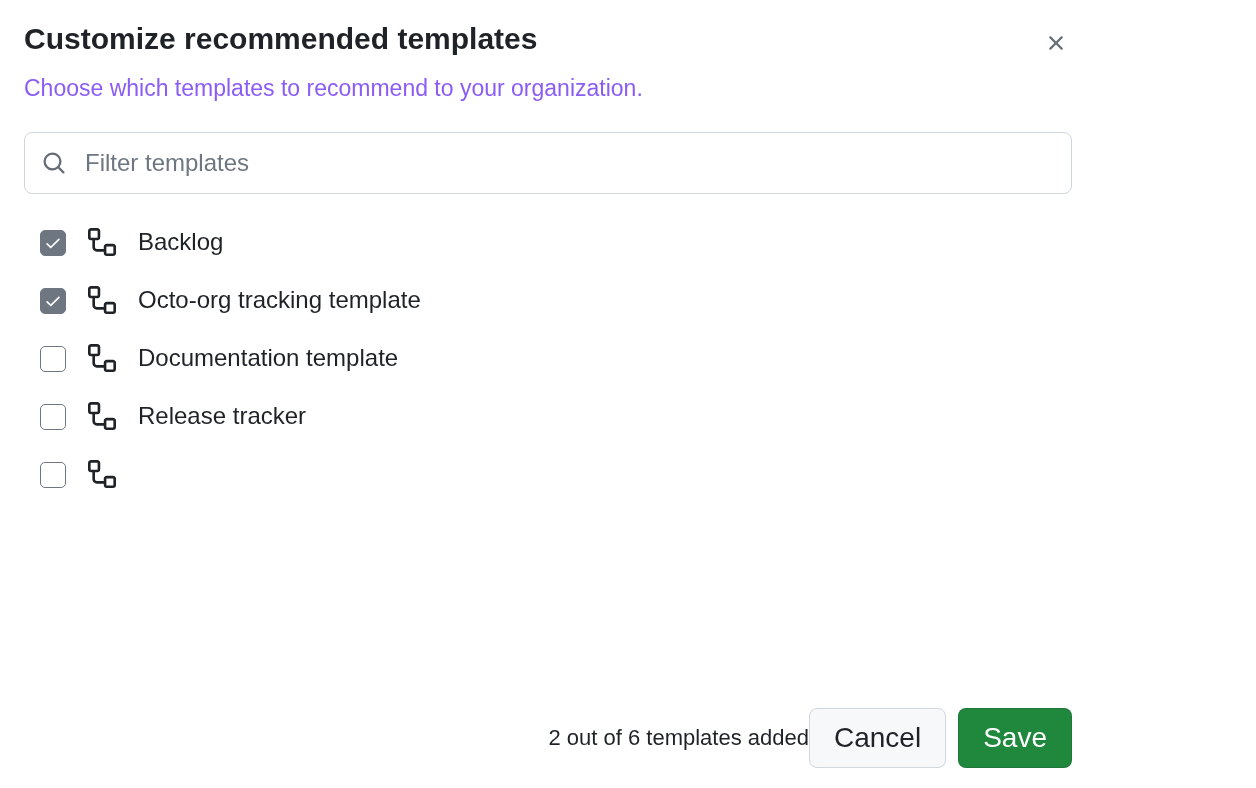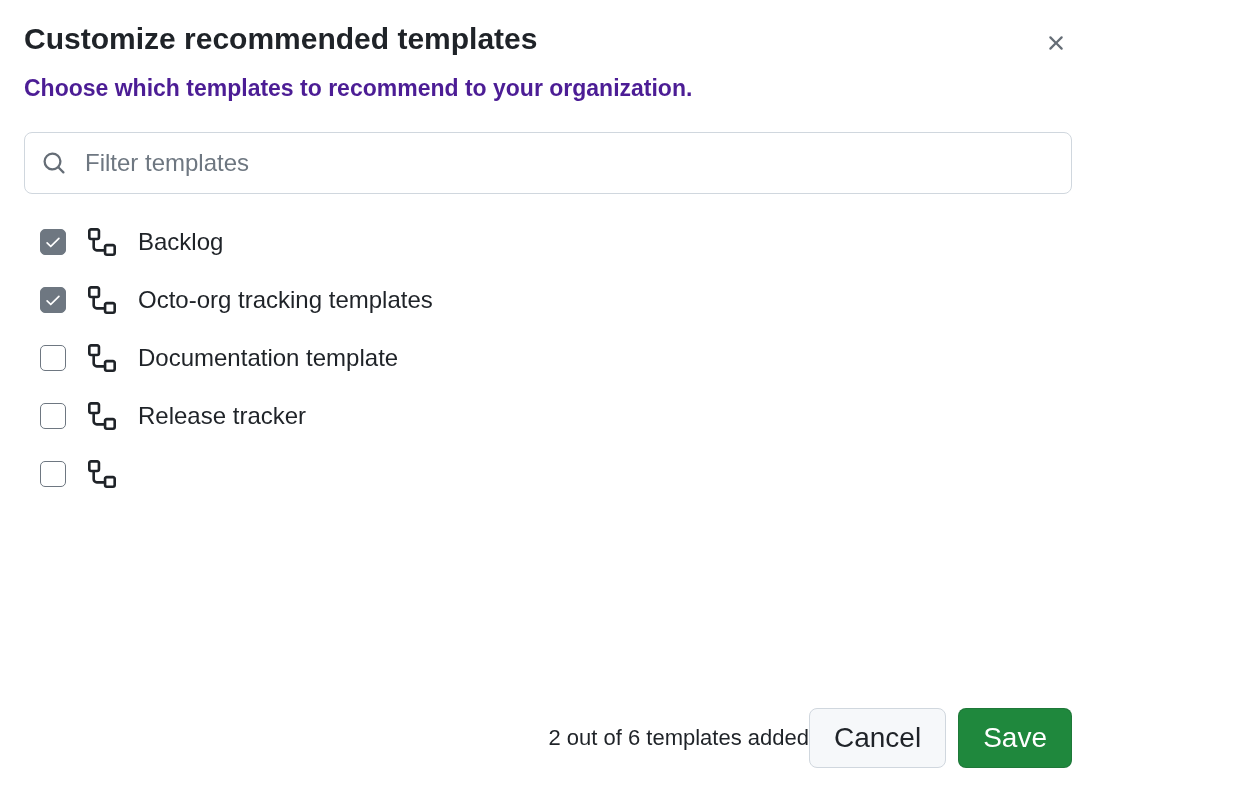--- a/index.html
+++ b/index.html
@@ -24,24 +24,23 @@
     }
     .dialog-title {
       font-size: 30px;
       font-weight: 600;
       margin: 0 0 14px 0;
       color: #1f2328;
       line-height: 1.25;
     }
     .dialog-subtitle {
       font-size: 23px;
-      color: #4c1d95;
+      color: #8b5cf6;
       margin: 0;
       line-height: 1.4;
-      font-weight: bold;
     }
     .close-btn {
       position: absolute;
       top: 8px;
       right: 0;
       width: 32px;
       height: 32px;
       display: flex;
       align-items: center;
       justify-content: center;
@@ -87,21 +86,21 @@
       color: #6e7781;
     }
     .template-list {
       display: flex;
       flex-direction: column;
       gap: 30px;
       padding-left: 16px;
     }
     .template-item {
       display: flex;
-      align-items: center;
+      align-items: flex-end;
       gap: 22px;
     }
     .cb {
       width: 26px;
       height: 26px;
       border-radius: 5px;
       display: flex;
       align-items: center;
       justify-content: center;
       flex-shrink: 0;
@@ -220,21 +219,21 @@
       <div class="cb checked">
         <svg viewBox="0 0 16 16" fill="currentColor">
             <path d="M13.78 4.22a.75.75 0 0 1 0 1.06l-7.25 7.25a.75.75 0 0 1-1.06 0L2.22 9.28a.75.75 0 0 1 1.06-1.06L6 10.94l6.72-6.72a.75.75 0 0 1 1.06 0Z"></path>
           </svg>
       </div>
       <span class="tpl-icon">
         <svg viewBox="0 0 16 16" fill="currentColor">
             <path d="M0 1.75C0 .784.784 0 1.75 0h3.5C6.216 0 7 .784 7 1.75v3.5A1.75 1.75 0 0 1 5.25 7H4v4a1 1 0 0 0 1 1h4v-1.25C9 9.784 9.784 9 10.75 9h3.5c.966 0 1.75.784 1.75 1.75v3.5A1.75 1.75 0 0 1 14.25 16h-3.5A1.75 1.75 0 0 1 9 14.25v-.75H5A2.5 2.5 0 0 1 2.5 11V7h-.75A1.75 1.75 0 0 1 0 5.25Zm1.75-.25a.25.25 0 0 0-.25.25v3.5c0 .138.112.25.25.25h3.5a.25.25 0 0 0 .25-.25v-3.5a.25.25 0 0 0-.25-.25Zm9 9a.25.25 0 0 0-.25.25v3.5c0 .138.112.25.25.25h3.5a.25.25 0 0 0 .25-.25v-3.5a.25.25 0 0 0-.25-.25Z"></path>
           </svg>
       </span>
-      <span class="tpl-label">Octo-org tracking templates</span>
+      <span class="tpl-label">Octo-org tracking template</span>
     </div>
 
     <div class="template-item">
       <div class="cb">
         
       </div>
       <span class="tpl-icon">
         <svg viewBox="0 0 16 16" fill="currentColor">
             <path d="M0 1.75C0 .784.784 0 1.75 0h3.5C6.216 0 7 .784 7 1.75v3.5A1.75 1.75 0 0 1 5.25 7H4v4a1 1 0 0 0 1 1h4v-1.25C9 9.784 9.784 9 10.75 9h3.5c.966 0 1.75.784 1.75 1.75v3.5A1.75 1.75 0 0 1 14.25 16h-3.5A1.75 1.75 0 0 1 9 14.25v-.75H5A2.5 2.5 0 0 1 2.5 11V7h-.75A1.75 1.75 0 0 1 0 5.25Zm1.75-.25a.25.25 0 0 0-.25.25v3.5c0 .138.112.25.25.25h3.5a.25.25 0 0 0 .25-.25v-3.5a.25.25 0 0 0-.25-.25Zm9 9a.25.25 0 0 0-.25.25v3.5c0 .138.112.25.25.25h3.5a.25.25 0 0 0 .25-.25v-3.5a.25.25 0 0 0-.25-.25Z"></path>
           </svg>

